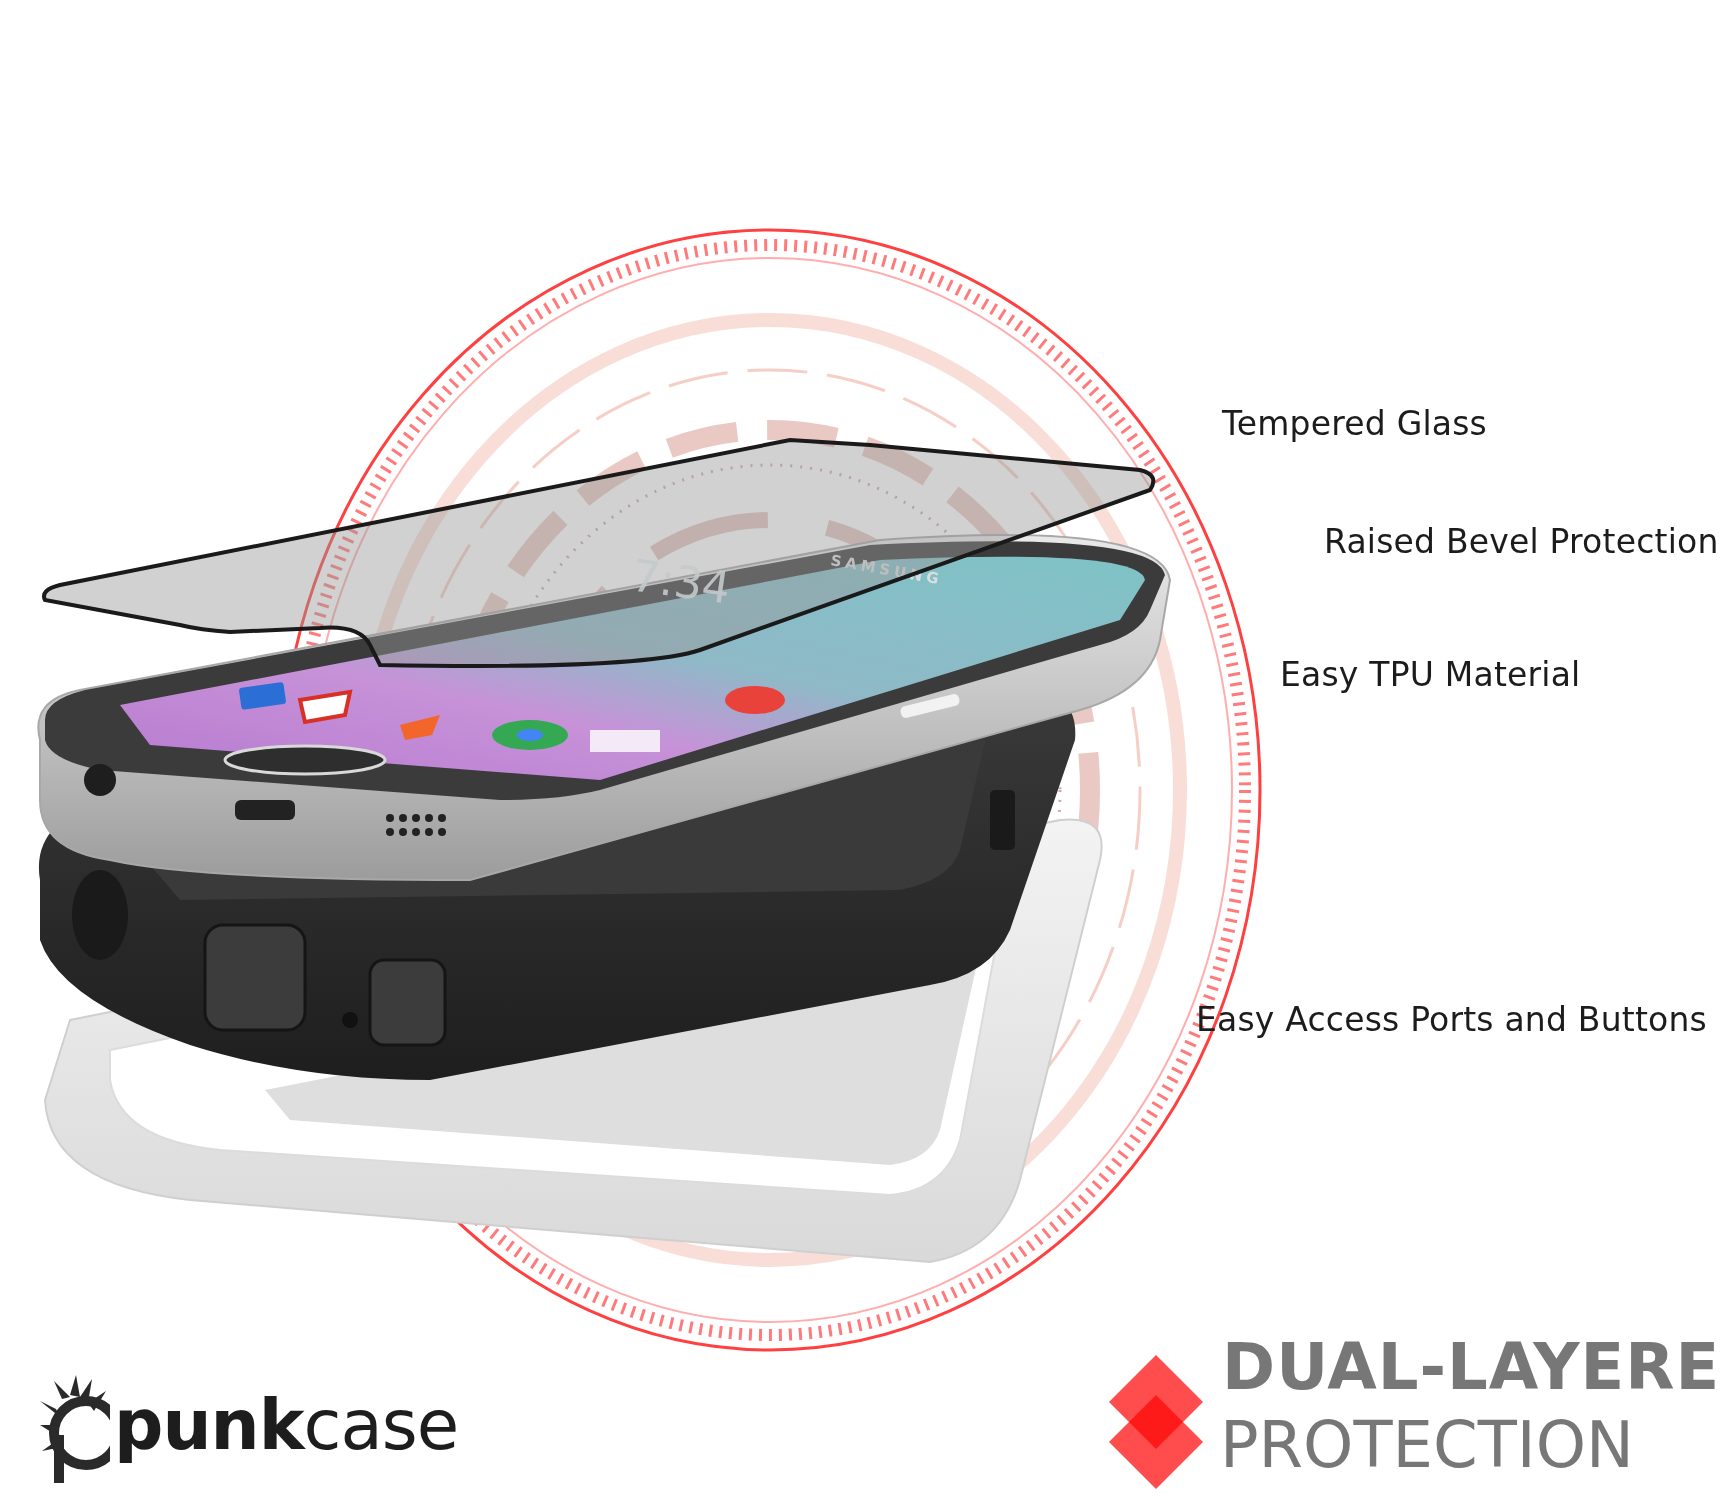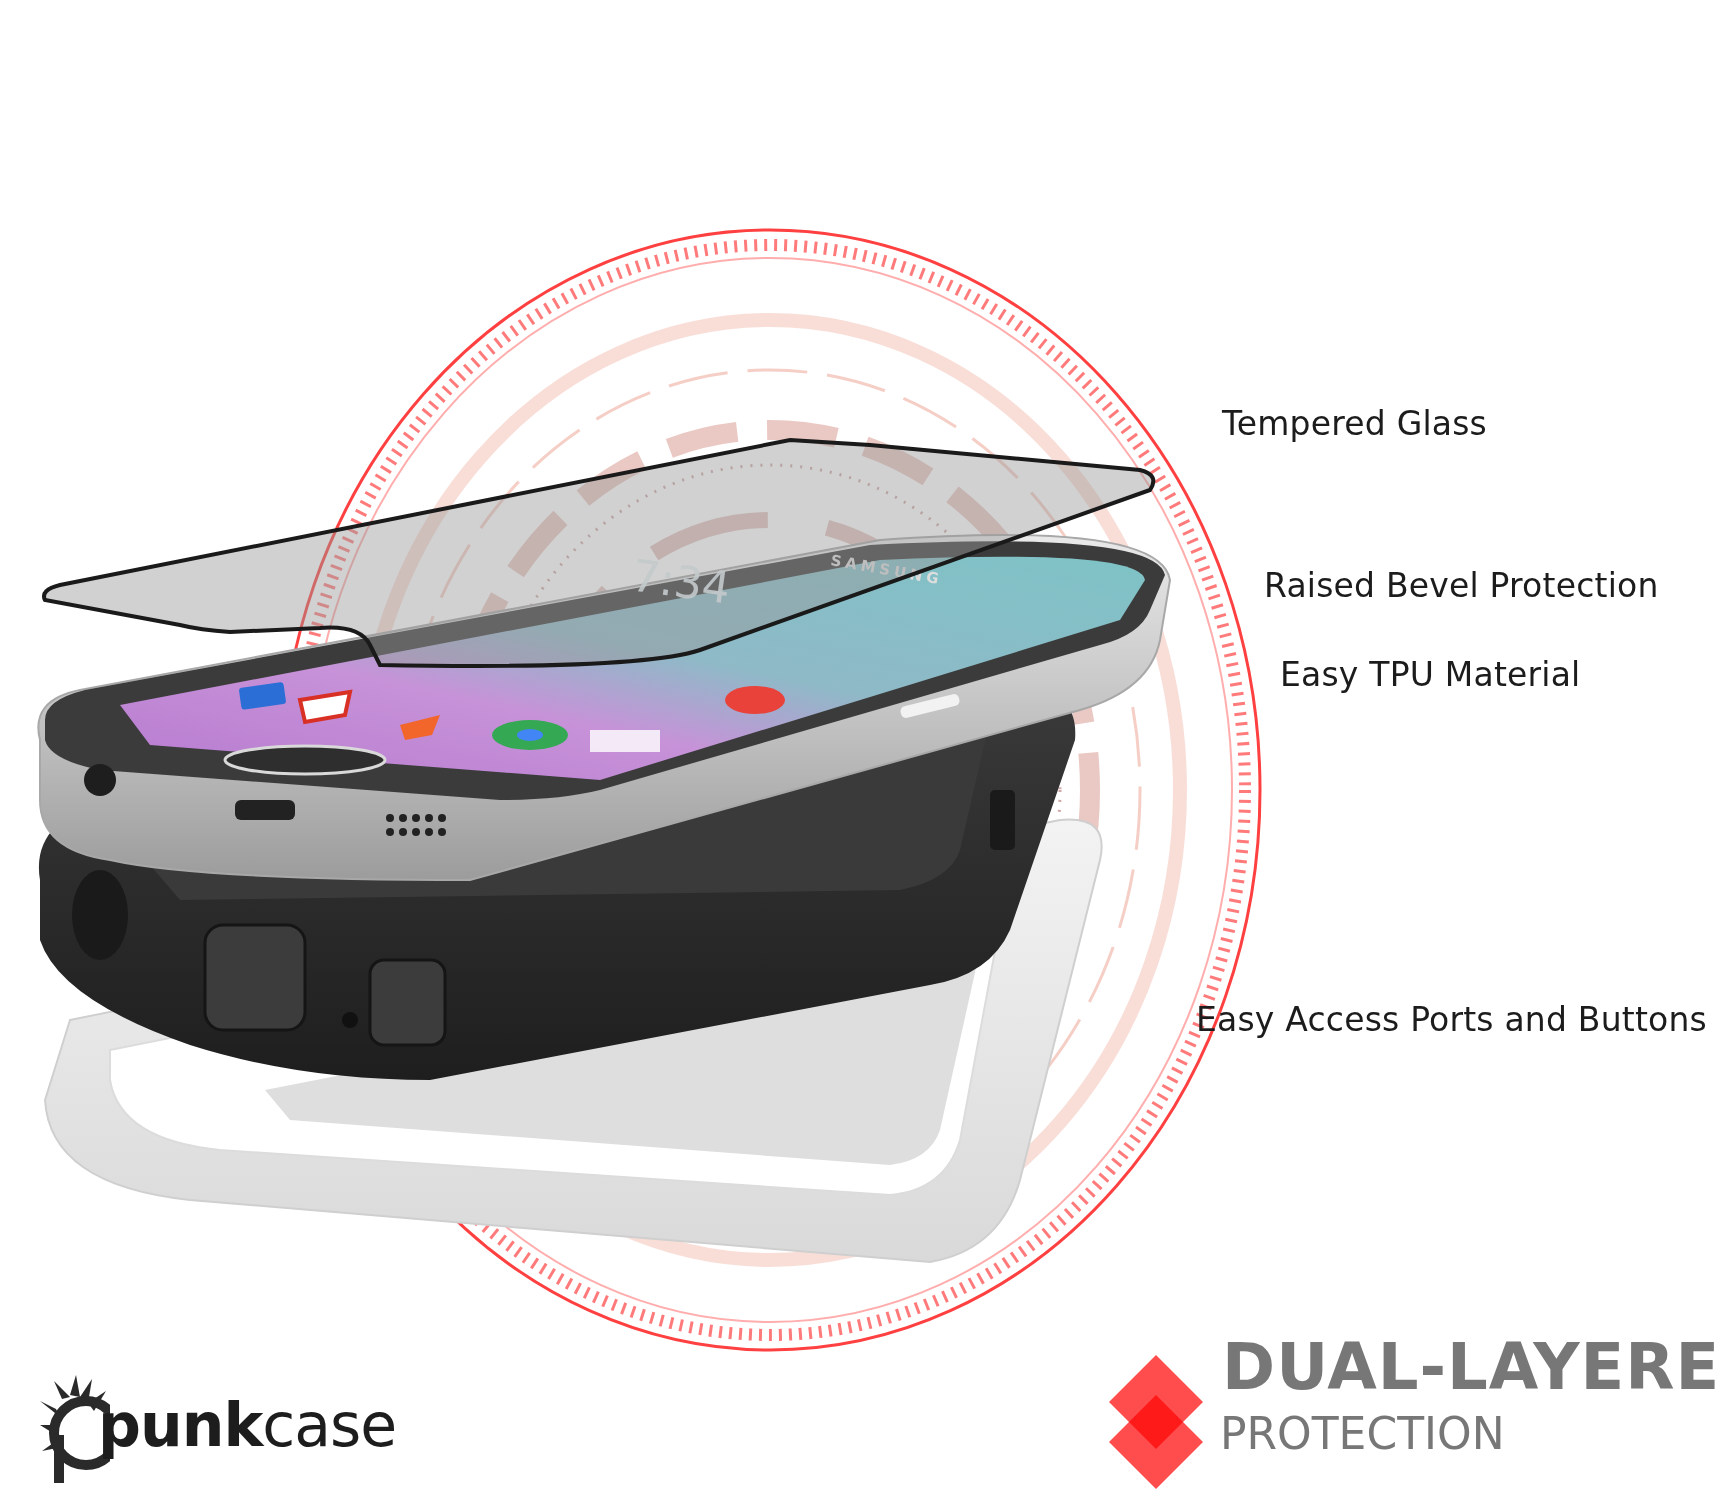--- a/index.html
+++ b/index.html
@@ -12,36 +12,36 @@
     font-weight: normal;
     font-size: 33px;
     color: #1c1c1c;
     letter-spacing: 0.2px;
     white-space: nowrap;
   }
   .logo {
     position: absolute; left: 40px; top: 1375px; height: 110px; width: 480px;
   }
   .logo-text {
-    position: absolute; left: 58px; top: 0px;
+    position: absolute; left: 74px; top: 0px;
     font-family: "DejaVu Sans", sans-serif;
-    font-size: 60px; color: #1d1d1d; letter-spacing: -1px; line-height: 100px;
+    font-size: 69px; color: #1d1d1d; letter-spacing: -1px; line-height: 100px;
   }
   .logo-text .bold { font-weight: bold; }
   .logo-text .light { font-weight: normal; }
   .badge { position: absolute; left: 1100px; top: 1330px; width: 620px; height: 160px; }
   .badge-title {
     position: absolute; left: 122px; top: 0px;
     font-family: "DejaVu Sans", sans-serif; font-weight: bold;
     font-size: 64px; color: #777777; letter-spacing: 1px; white-space: nowrap;
   }
   .badge-sub {
     position: absolute; left: 120px; top: 78px;
     font-family: "DejaVu Sans", sans-serif; font-weight: normal;
-    font-size: 44px; color: #777777; letter-spacing: 0px; white-space: nowrap;
+    font-size: 64px; color: #777777; letter-spacing: 0px; white-space: nowrap;
   }
 </style>
 </head>
 <body>
 
 <div class="stage">
 
   <svg class="art" width="1725" height="1500" viewBox="0 0 1725 1500">
     <defs>
       <radialGradient id="glow" cx="50%" cy="50%" r="50%">
@@ -131,21 +131,21 @@
       </g>
       <rect x="900" y="700" width="60" height="12" rx="5" fill="#f2f2f2" transform="rotate(-14 930 706)"></rect>
     </g>
 
     <g>
       <path d="M 45 600 Q 40 590 60 585 L 790 440 L 870 445 L 1140 470 Q 1160 475 1150 490 L 700 650 Q 640 670 380 665 L 370 645 Q 360 625 320 628 L 230 632 Q 200 630 180 625 Z" fill="#9a9a9a" fill-opacity="0.45" stroke="#1a1a1a" stroke-width="4"></path>
     </g>
   </svg>
 
   <div class="label" style="left:1222px; top:404px;">Tempered Glass</div>
-  <div class="label" style="left:1264px; top:522px;margin-top:44px;">Raised Bevel Protection</div>
+  <div class="label" style="left:1324px; top:522px;">Raised Bevel Protection</div>
   <div class="label" style="left:1280px; top:655px;">Easy TPU Material</div>
   <div class="label" style="left:1196px; top:1000px;">Easy Access Ports and Buttons</div>
 
   <div class="logo">
     <svg width="70" height="110" style="position:absolute;left:0;top:0;">
       <g fill="#2a2a2a">
         <polygon points="30,20 36,0 40,22"></polygon>
         <polygon points="40,22 52,4 48,28"></polygon>
         <polygon points="48,28 66,16 54,36"></polygon>
         <polygon points="22,24 14,6 30,22"></polygon>

